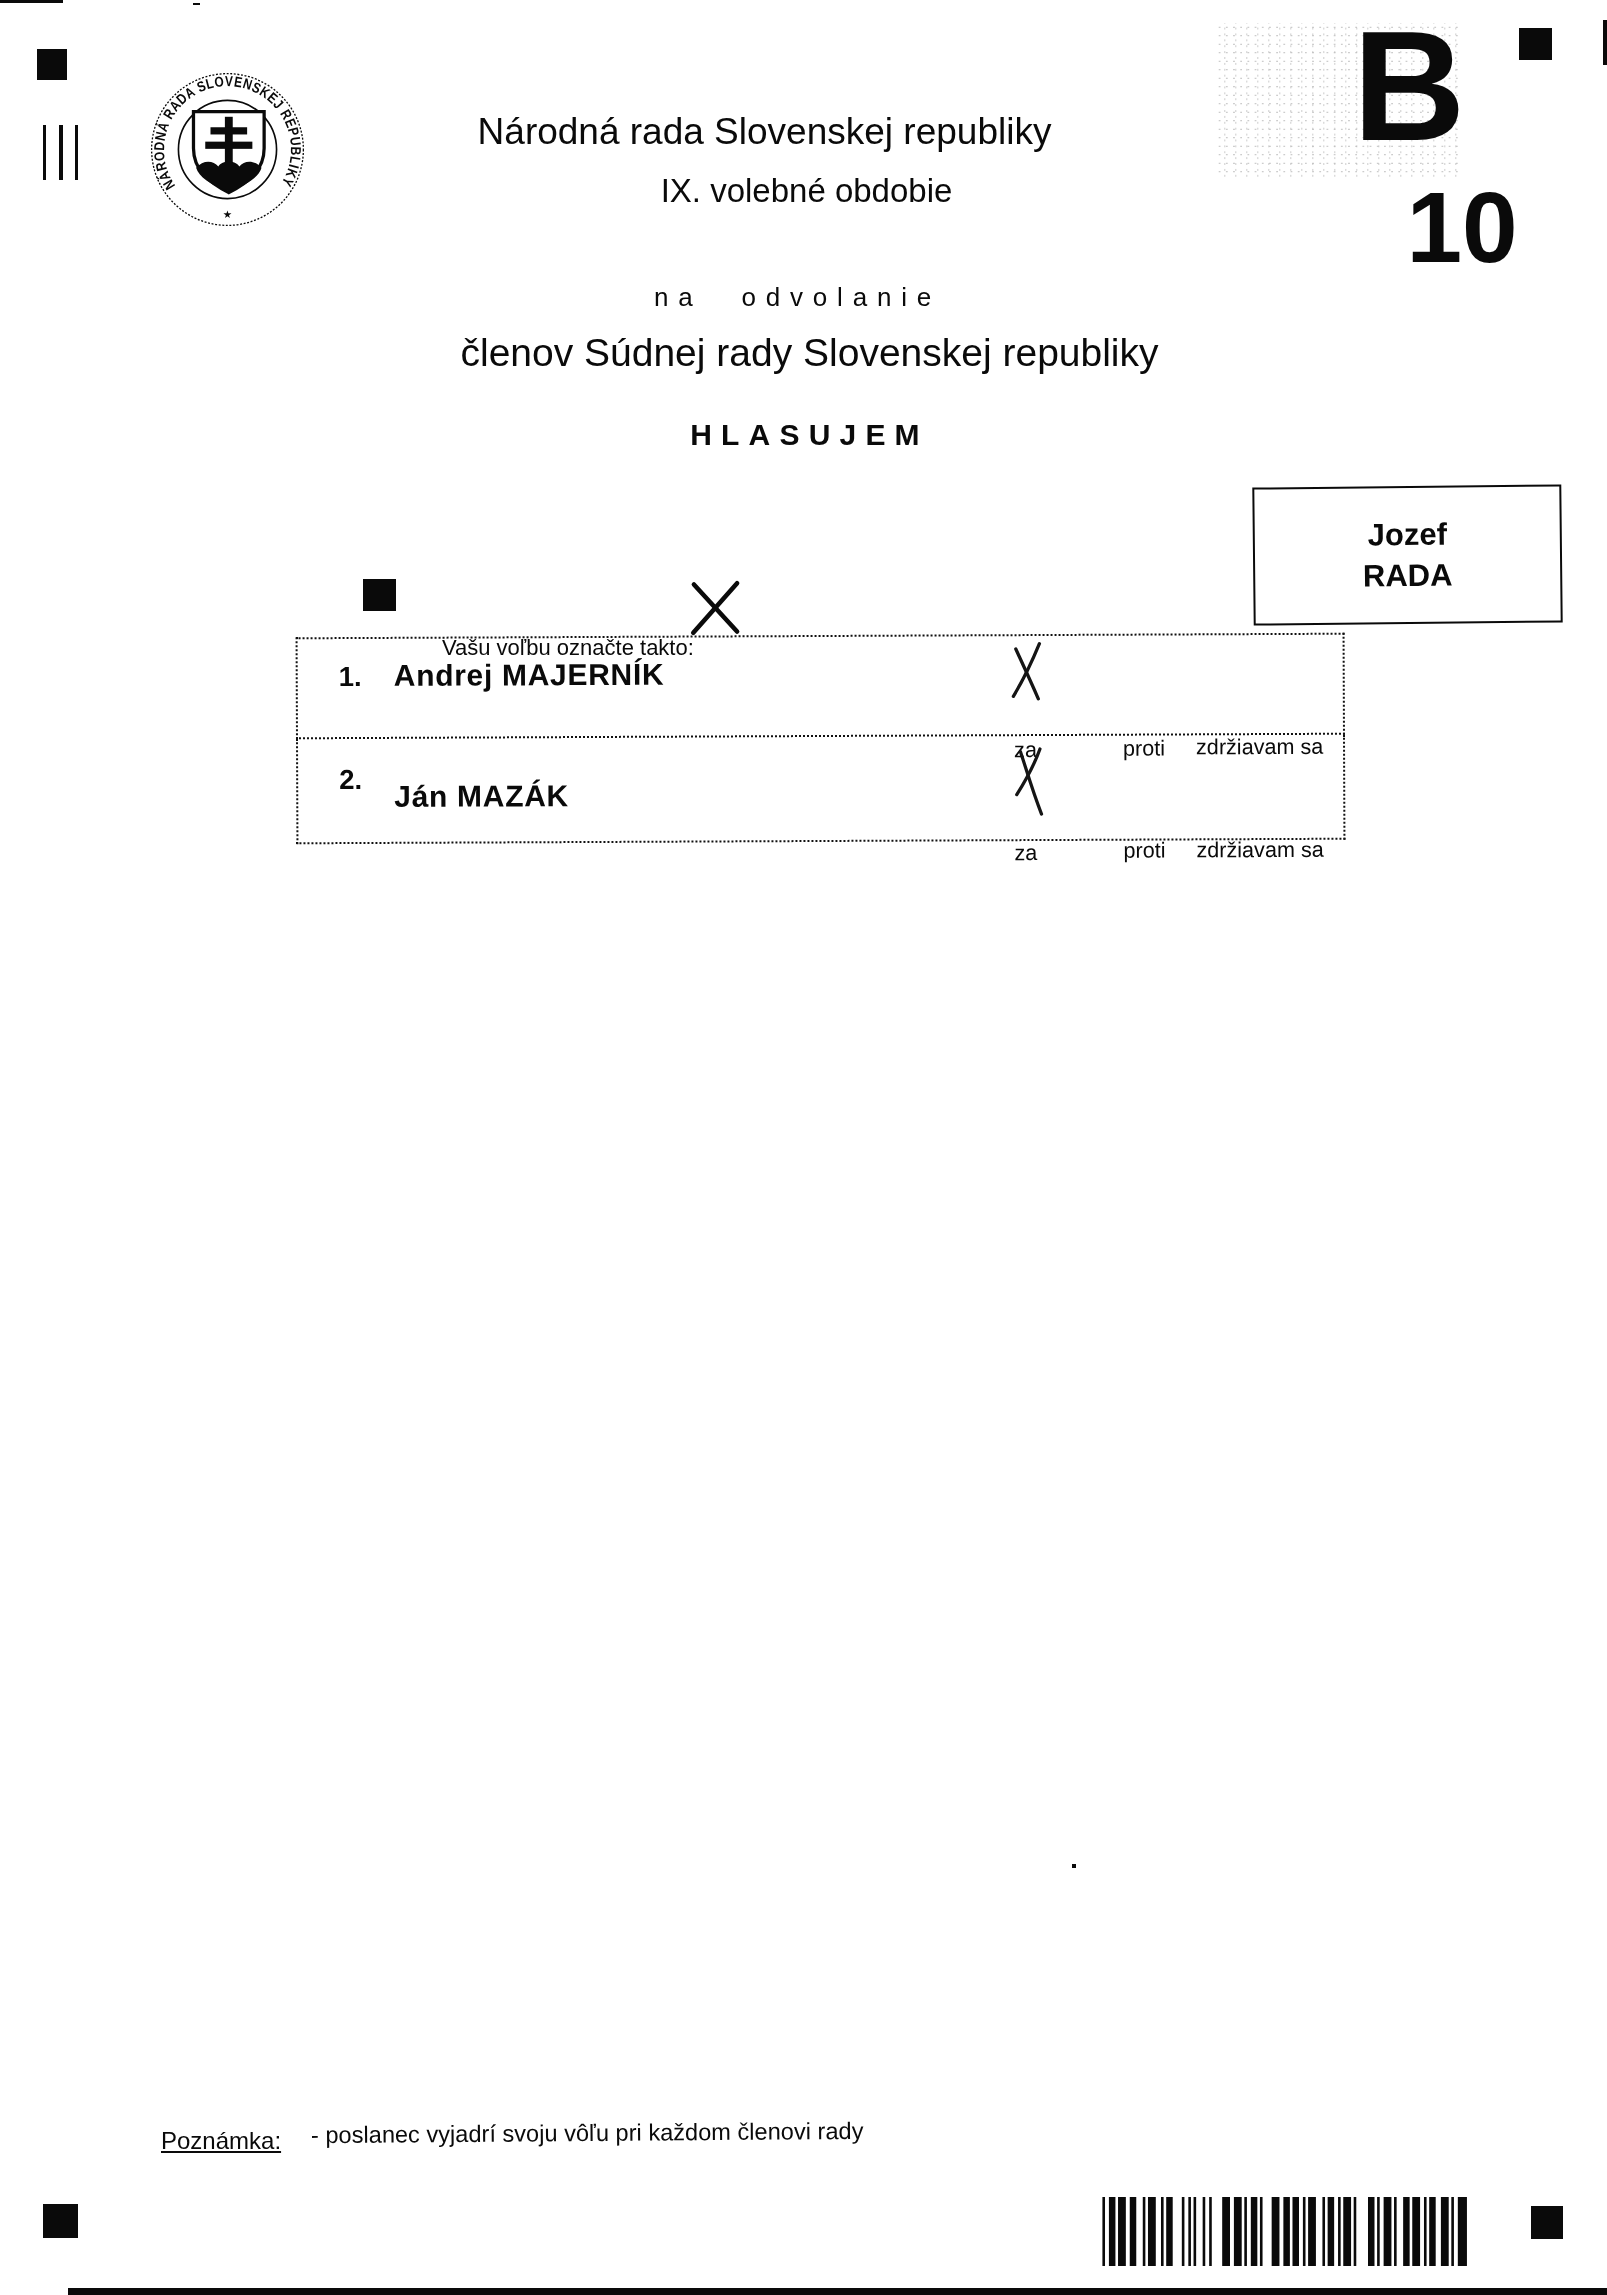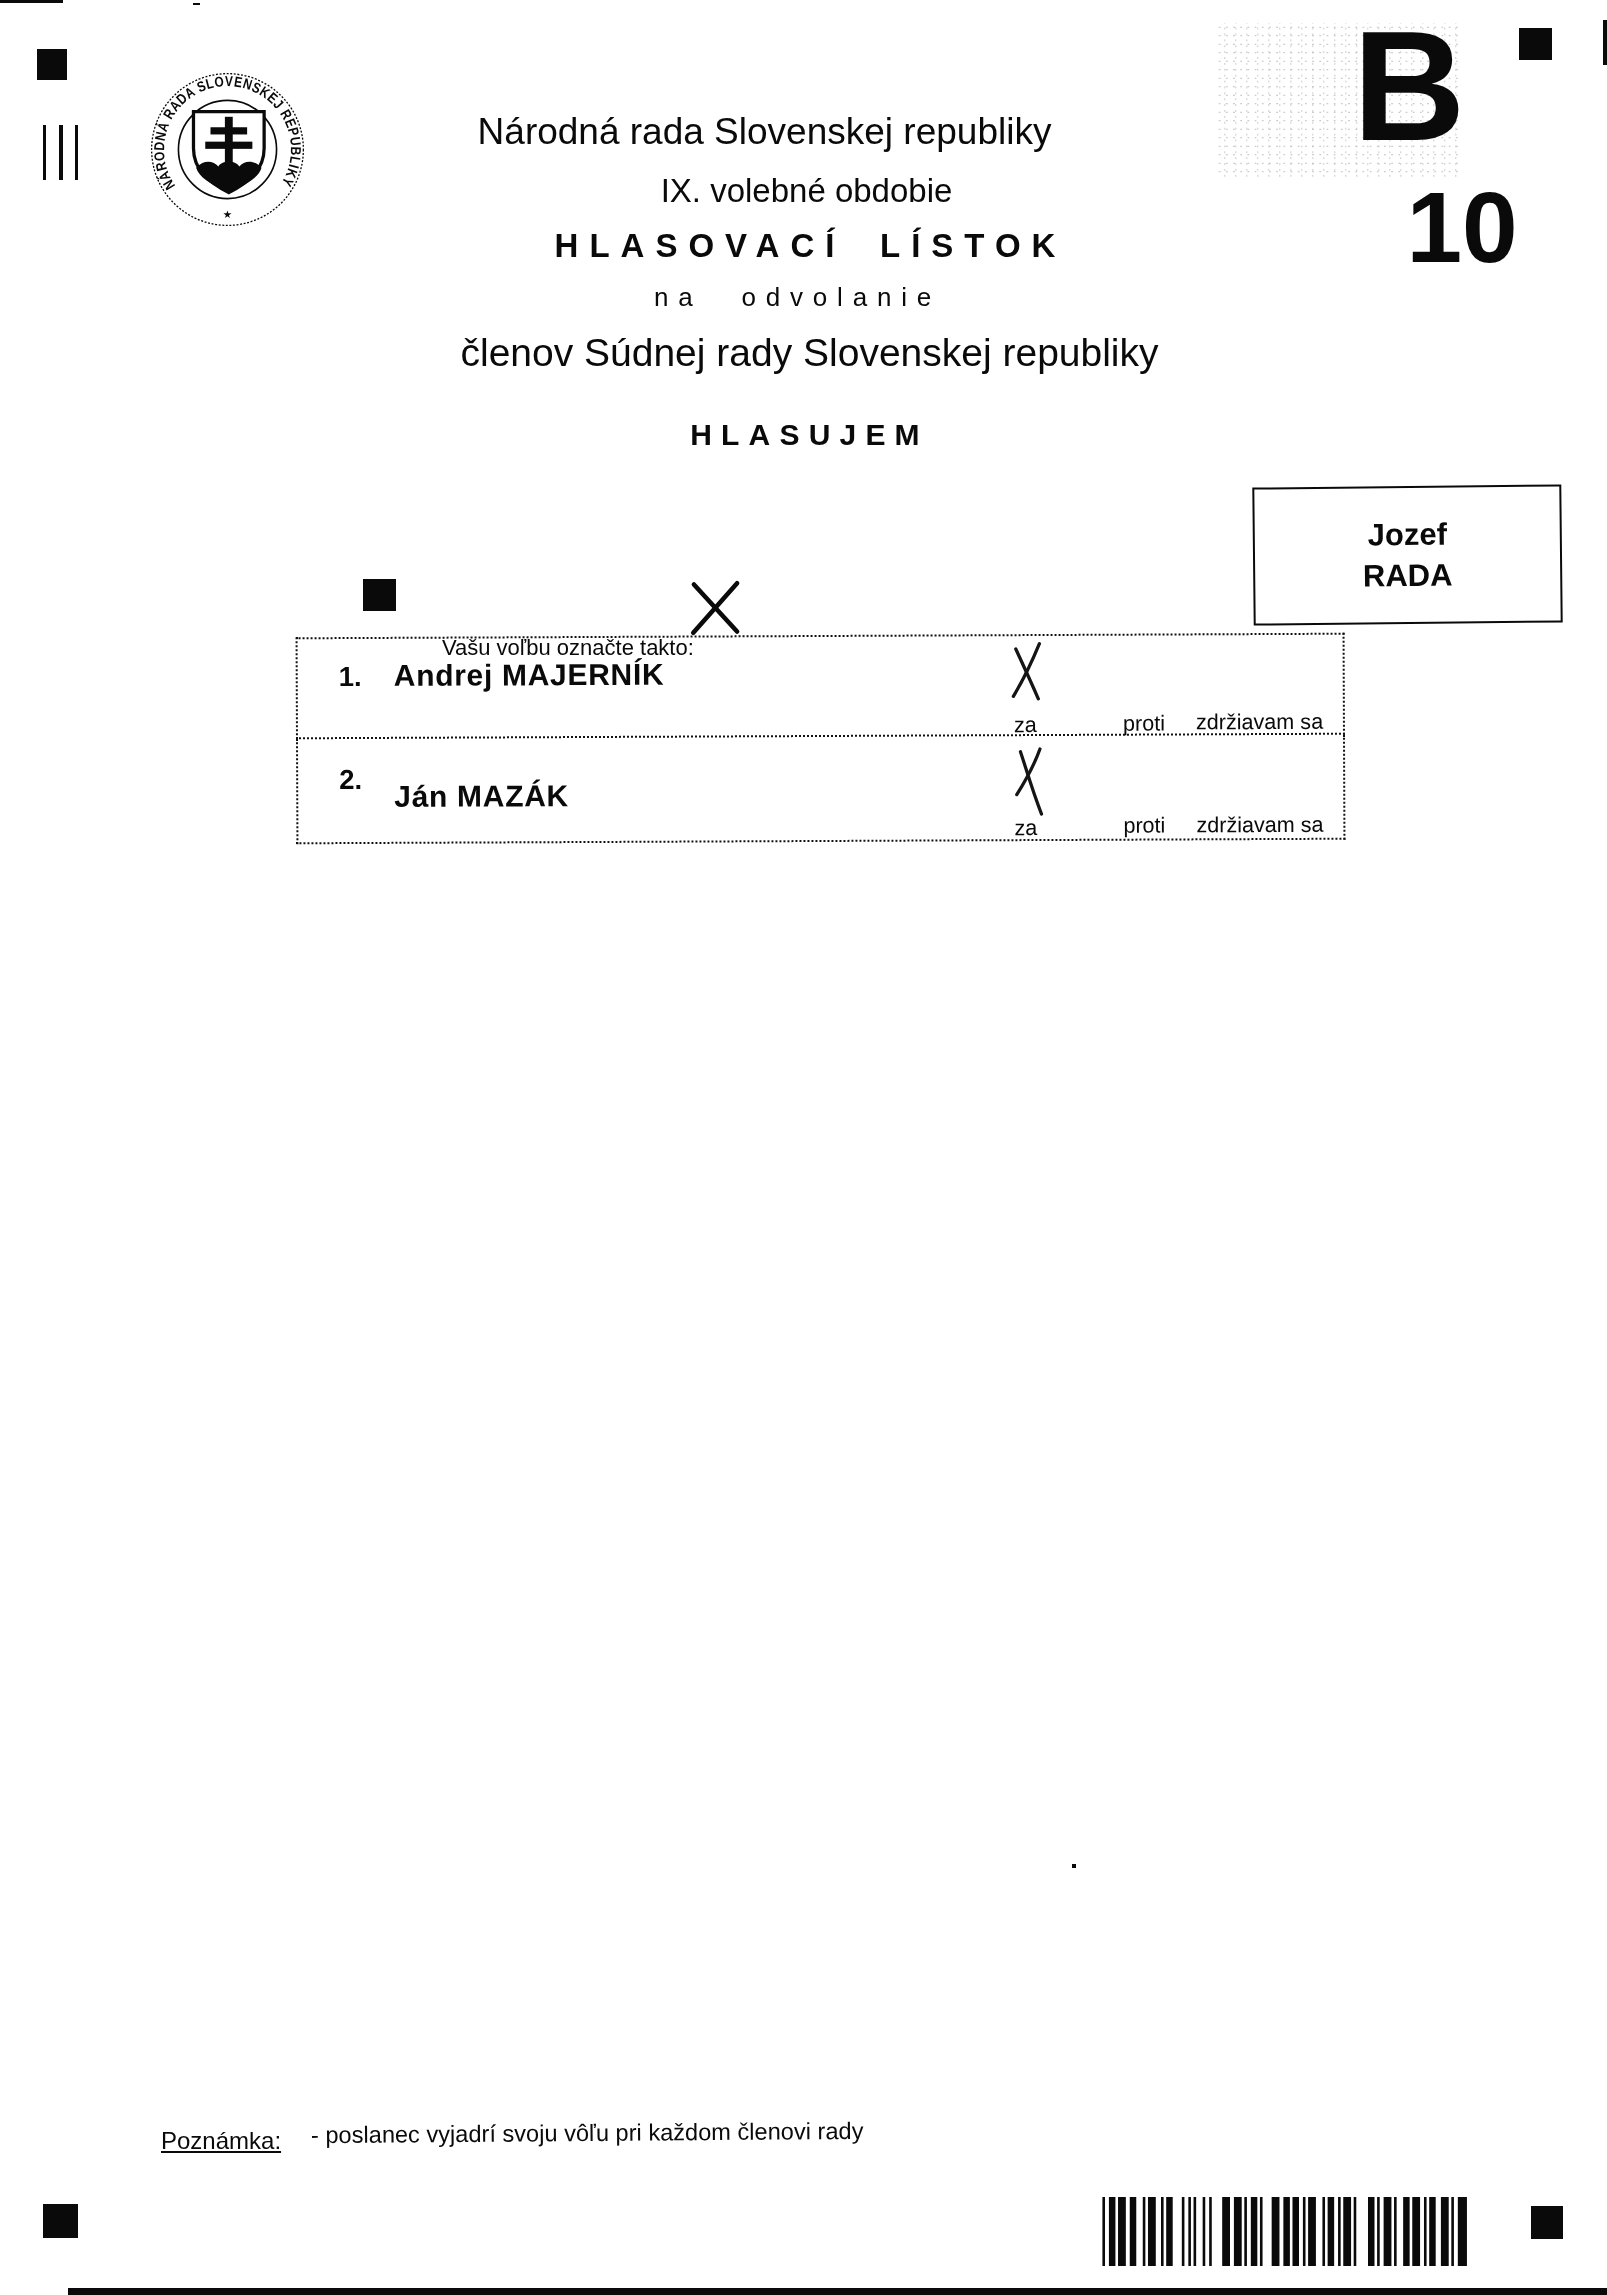--- a/index.html
+++ b/index.html
@@ -44,21 +44,21 @@
   
   .rows{transform:rotate(-0.25deg);}
   .vrow{
     position:absolute;left:0;width:1049px;
     border:2.6px dotted #111;
     box-sizing:border-box;
   }
   .vrow.second{border-top:none;}
   .cand-num{font-size:27.5px;font-weight:bold;}
   .cand-name{font-size:30px;font-weight:bold;letter-spacing:0.7px;}
-  .opt{font-size:21.6px;}
+  .opt{font-size:21.6px;margin-top:25px;}
   
   .foot-label{font-size:24px;text-decoration:underline;}
   .foot-text{font-size:23.6px;transform:rotate(-0.45deg);}
   svg{display:block;}
 </style>
 </head>
 <body>
 
 <div class="page">
 
@@ -94,21 +94,20 @@
         <rect x="94" y="86" width="56" height="11"></rect>
         <rect x="86" y="108" width="72" height="11"></rect>
       </g>
 
       <path d="M 72,148 C 82,136 98,136 106,146 C 112,136 132,136 138,146 C 146,136 162,136 172,148 C 168,162 150,174 122,184 C 94,174 76,162 72,148 Z" fill="#0a0a0a"></path>
     </svg>
   </div>
 
   <div class="abs center h-org" style="left:437px;top:111px;width:655px;">Národná rada Slovenskej republiky</div>
   <div class="abs center h-term" style="left:479px;top:172px;width:655px;">IX. volebné obdobie</div>
-  <div class="abs center h-title" style="left:483px;top:227px;width:655px;">HLASOVACÍ LÍSTOK</div>
   <div class="abs center h-sub" style="left:470px;top:282px;width:655px;">na odvolanie</div>
   <div class="abs center h-subject" style="left:416px;top:331px;width:787px;">členov Súdnej rady Slovenskej republiky</div>
   <div class="abs center h-vote" style="left:482px;top:418px;width:655px;">HLASUJEM</div>
 
   <div class="abs speckle" style="left:1216px;top:23px;width:243px;height:154px;"></div>
   <div class="abs center code-letter" style="left:1337px;top:7.9px;width:144px;">B</div>
   <div class="abs center code-number" style="left:1390px;top:177px;width:144px;">10</div>
 
   <div class="abs voter-box" style="left:1253px;top:486px;width:305px;height:134px;">
     <div>Jozef</div>

